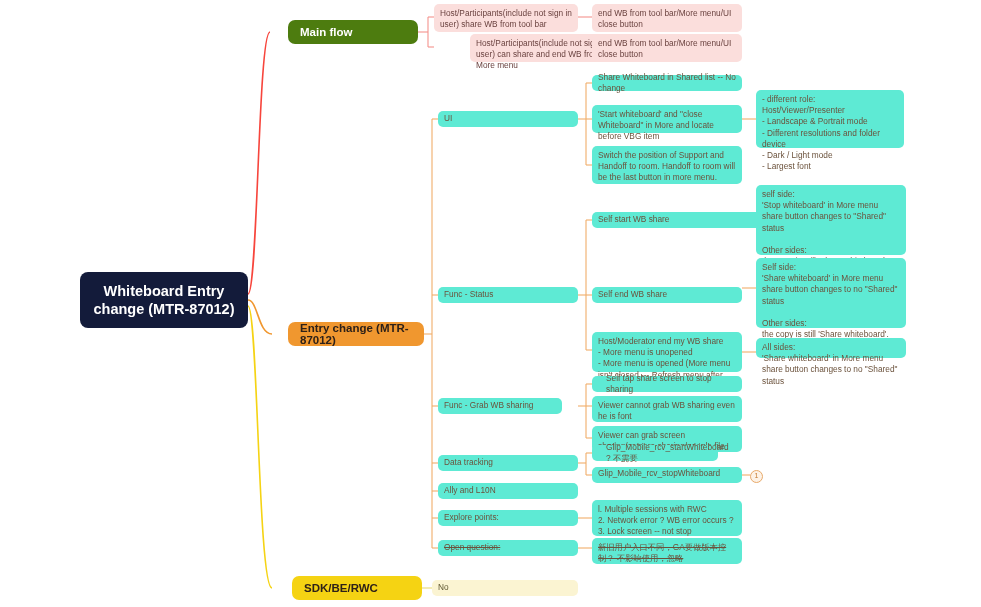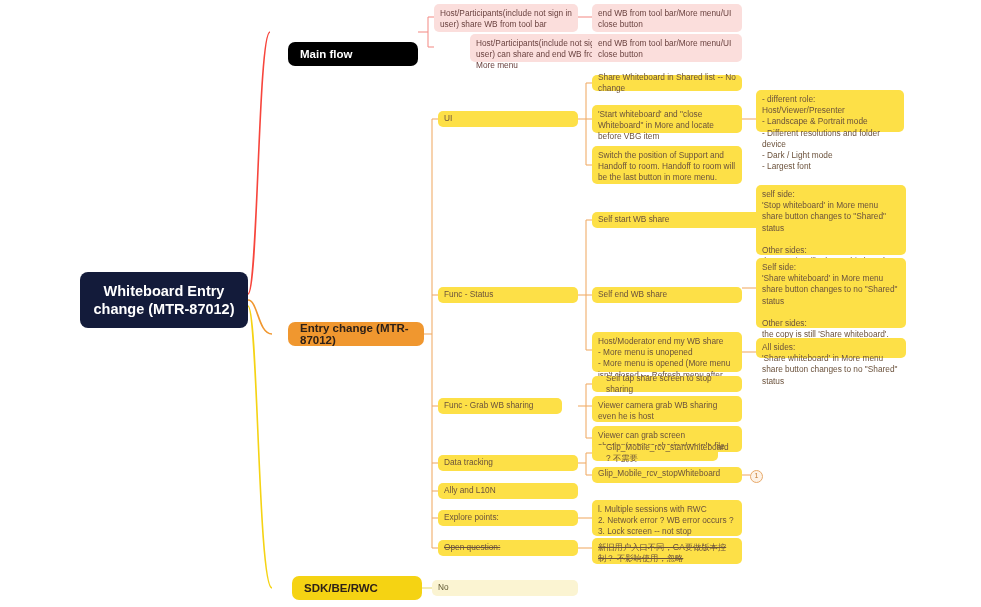--- a/index.html
+++ b/index.html
@@ -17,32 +17,32 @@
     background:#131b3a;color:#ffffff;font-weight:bold;font-size:14.5px;line-height:18px;
     display:flex;align-items:center;justify-content:center;text-align:center;
     border-radius:8px;padding:6px 10px;
   }
 
   
   .topic{
     font-weight:bold;font-size:11.5px;color:#ffffff;
     display:flex;align-items:center;padding:0 12px;border-radius:7px;
   }
-  .topic.red{background:#000000;margin-top:22px;}
+  .topic.red{background:#4d7c0f;}
   .topic.orange{background:#f0972f;color:#2e2118;}
   .topic.yellow{background:#f5d313;color:#2e2118;}
 
   
   .card{
     font-size:8.3px;line-height:11.2px;color:#5c4632;
     padding:4px 6px;display:flex;align-items:center;border-radius:5px;
   }
   .card .txt{display:block;width:100%;white-space:pre-line;}
   .card.pinkish{background:#fbdedc;color:#6b4340;}
-  .card.peach{background:#fde047;color:#6b523c;}
+  .card.peach{background:#5eead4;color:#6b523c;}
   .card.cream{background:#fbf4d2;color:#5e5630;}
   .card.topalign{align-items:flex-start;}
   .card.strike .txt{text-decoration:line-through;}
 
   
   .badge{
     position:absolute;width:11px;height:11px;border-radius:50%;
     border:1px solid #e8a96a;background:#fdf2e6;color:#c47c34;
     font-size:7px;line-height:9px;text-align:center;
   }
@@ -139,21 +139,21 @@
 
   <div class="node card peach" style="left:438px;top:111px;width:140px;height:16px;">
     <span class="txt">UI</span>
   </div>
   <div class="node card peach" style="left:592px;top:75px;width:150px;height:16px;">
     <span class="txt">Share Whiteboard in Shared list -- No change</span>
   </div>
   <div class="node card peach topalign" style="left:592px;top:105px;width:150px;height:28px;">
     <span class="txt">'Start whiteboard' and "close Whiteboard" in More and locate before VBG item</span>
   </div>
-  <div class="node card peach topalign" style="left:756px;top:90px;width:148px;height:42px;">
+  <div class="node card peach topalign" style="left:756px;top:90px;width:148px;height:58px;">
     <span class="txt">- different role: Host/Viewer/Presenter
 - Landscape &amp; Portrait mode
 - Different resolutions and folder device
 - Dark / Light mode
 - Largest font</span>
   </div>
   <div class="node card peach topalign" style="left:592px;top:146px;width:150px;height:38px;">
     <span class="txt">Switch the position of Support and Handoff to room. Handoff to room will be the last button in more menu.</span>
   </div>
 
@@ -195,21 +195,21 @@
 share button changes to no "Shared" status</span>
   </div>
 
   <div class="node card peach" style="left:438px;top:398px;width:124px;height:16px;">
     <span class="txt">Func - Grab WB sharing</span>
   </div>
   <div class="node card peach" style="left:592px;top:376px;width:150px;height:16px;padding-left:14px;">
     <span class="txt">Self tap share screen to stop sharing</span>
   </div>
   <div class="node card peach topalign" style="left:592px;top:396px;width:150px;height:26px;">
-    <span class="txt">Viewer camera grab WB sharing even he is host</span>
+    <span class="txt">Viewer cannot grab WB sharing even he is font</span>
   </div>
   <div class="node card peach topalign" style="left:592px;top:426px;width:150px;height:26px;">
     <span class="txt">Viewer can grab screen sharing/camera sharing/google file sharing</span>
   </div>
 
   <div class="node card peach" style="left:438px;top:455px;width:140px;height:16px;">
     <span class="txt">Data tracking</span>
   </div>
   <div class="node card peach" style="left:592px;top:445px;width:126px;height:16px;padding-left:14px;">
     <span class="txt">Glip_Mobile_rcv_startWhiteboard ? 不需要</span>

